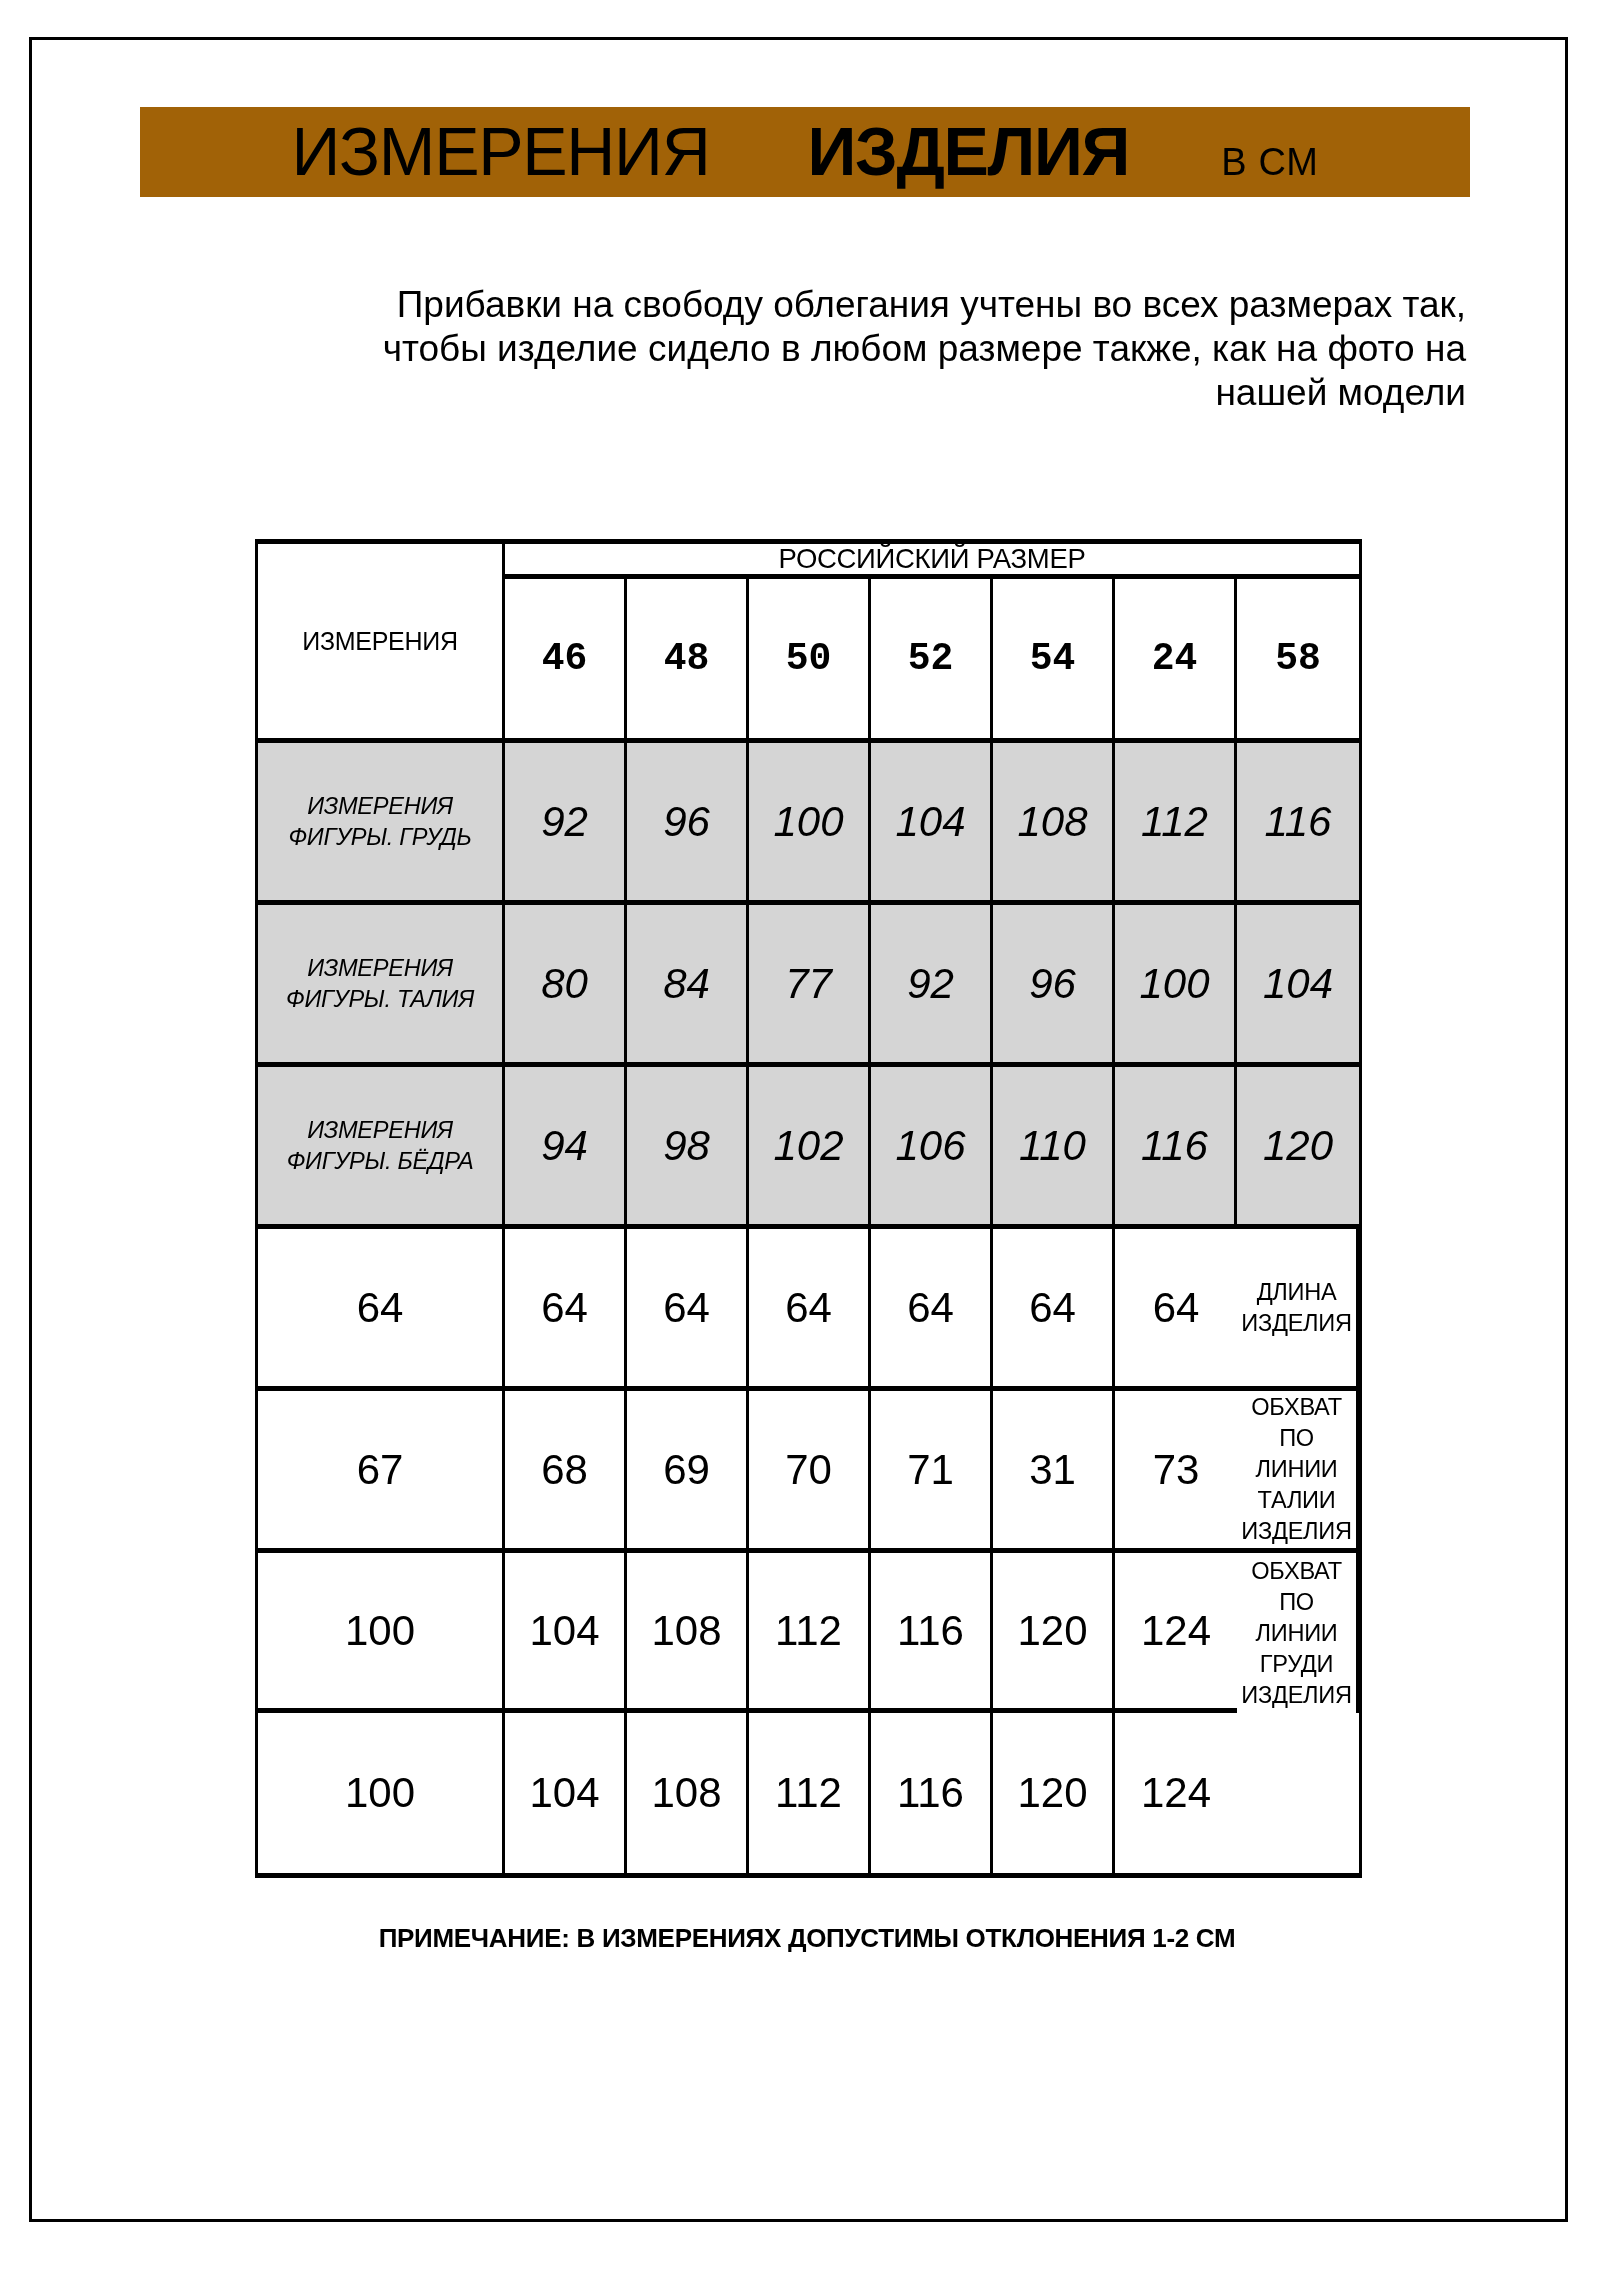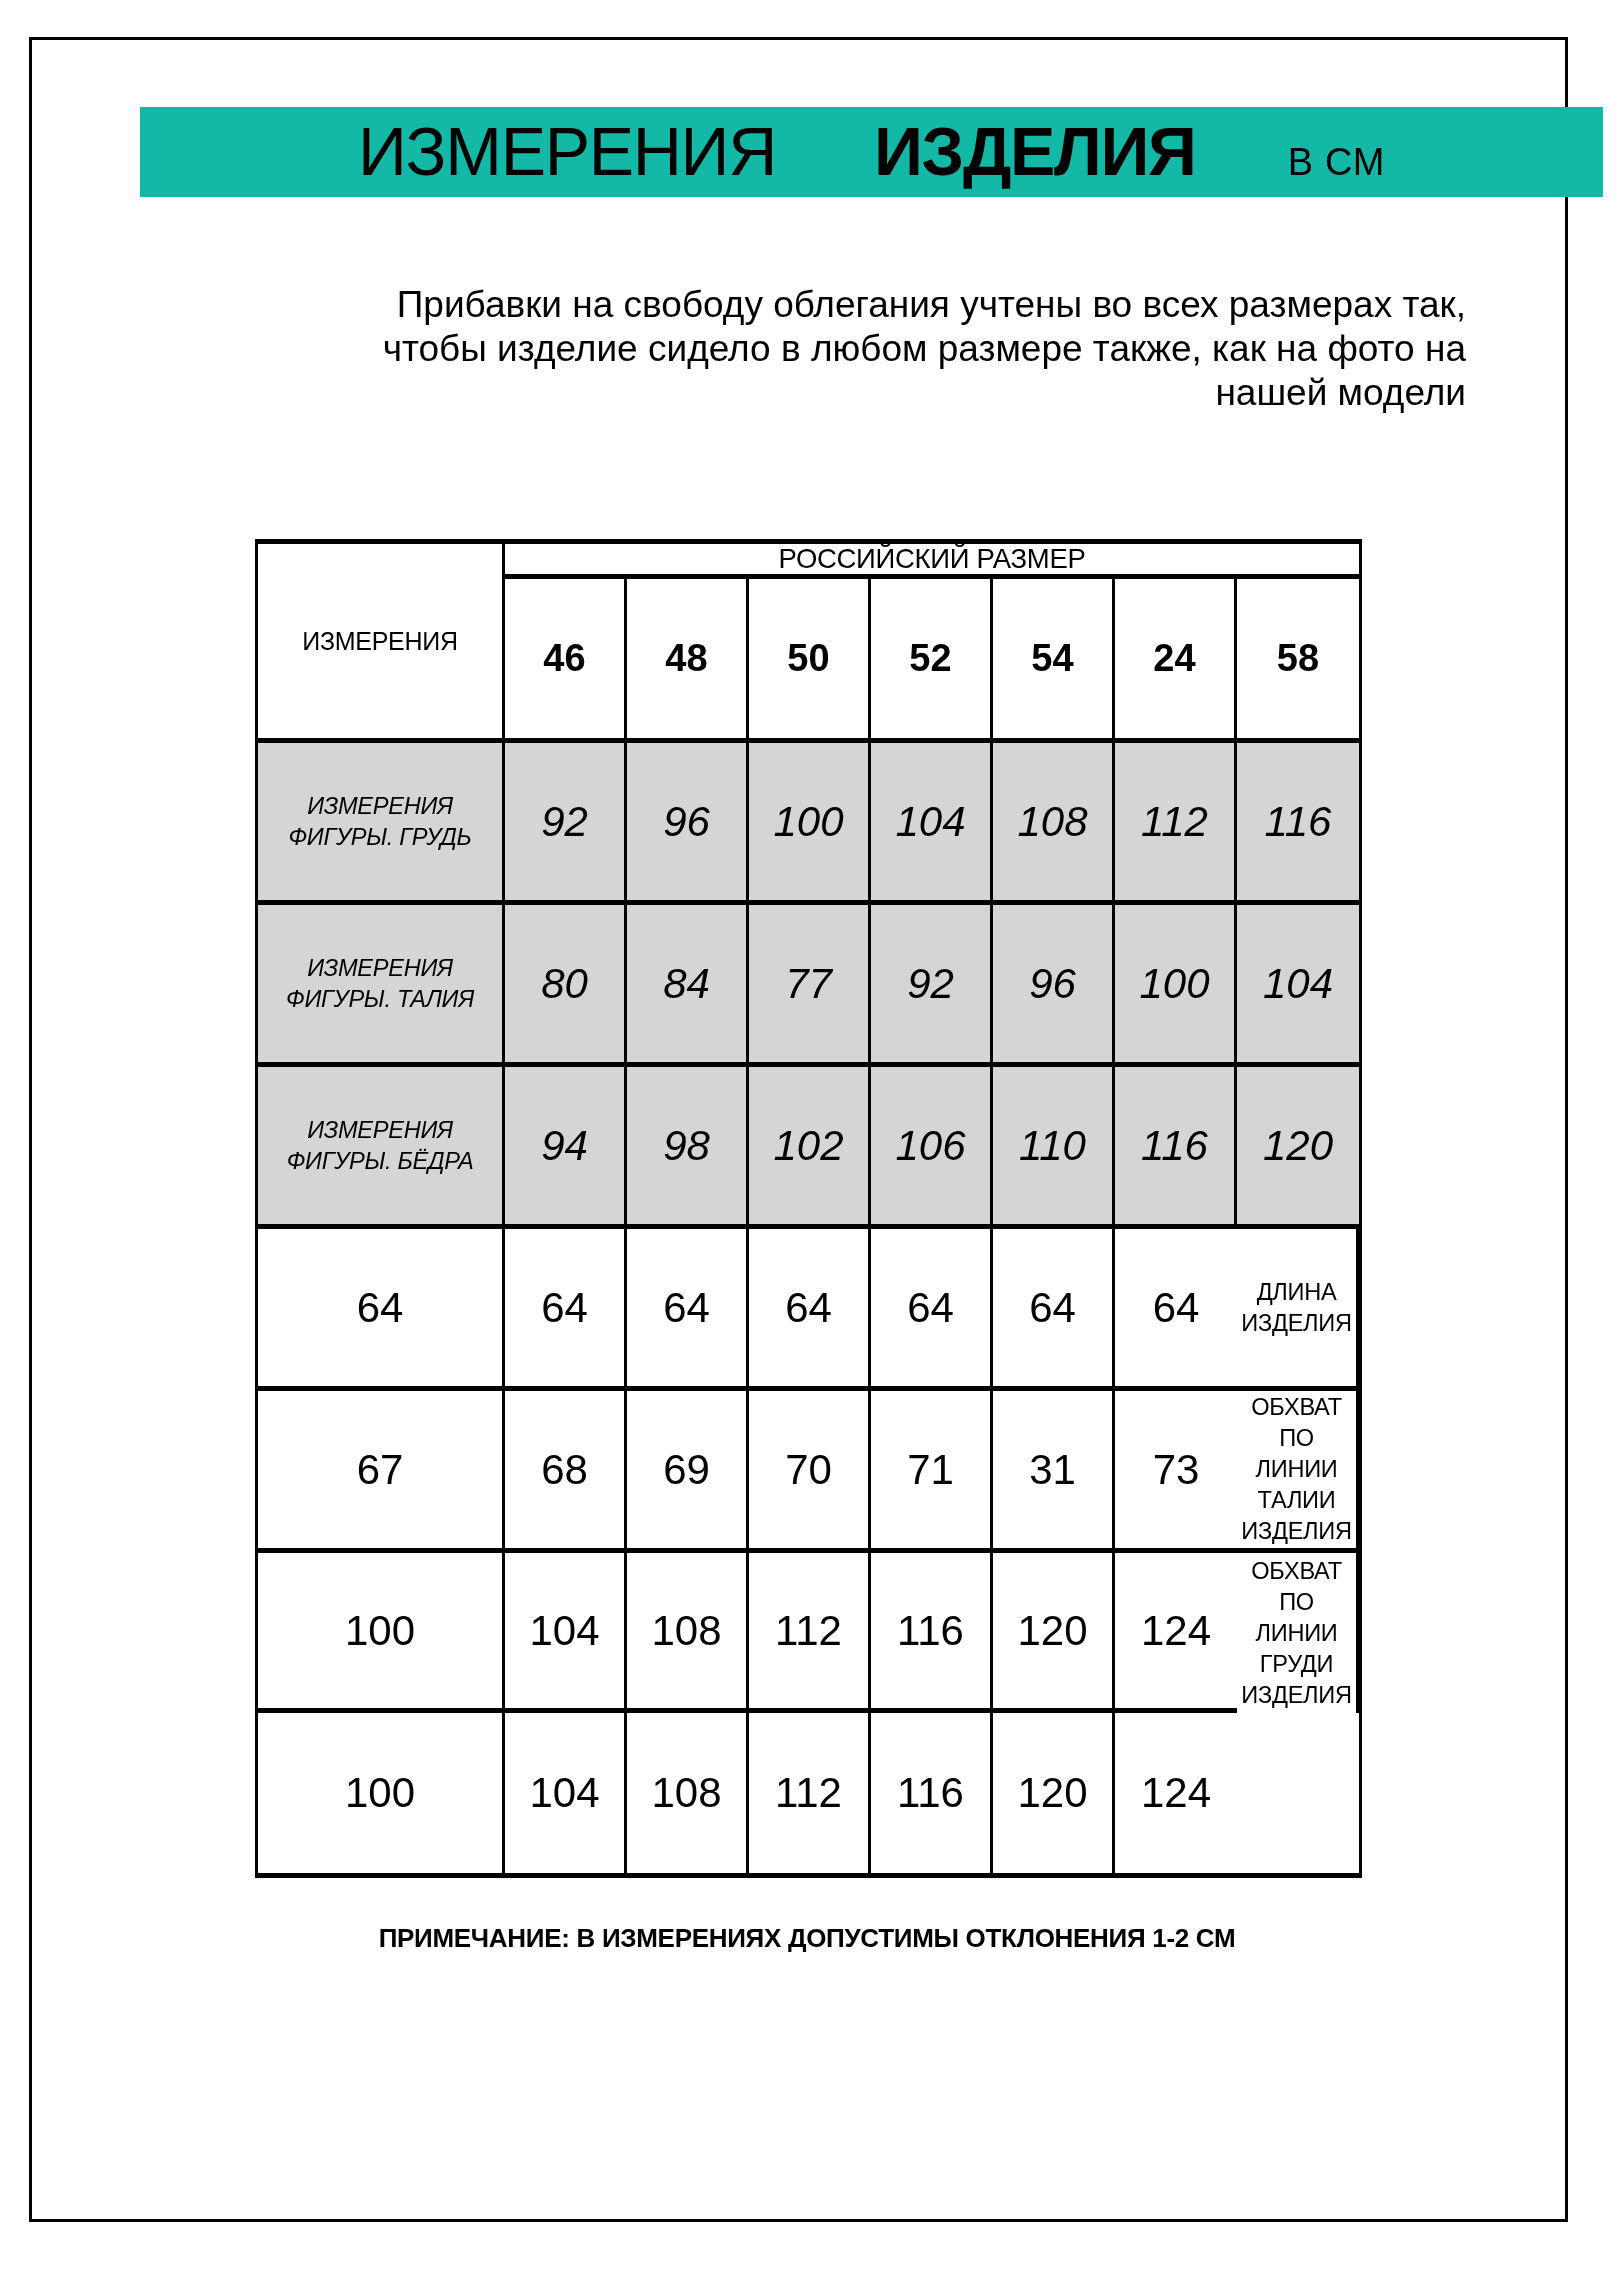--- a/index.html
+++ b/index.html
@@ -1,42 +1,42 @@
 <!DOCTYPE html>
 <html style="font-size:10.5px"><head>
 <meta charset="utf-8">
 <style>
   html,body{margin:0;padding:0;background:#777;}
   .page{position:relative;width:1623px;height:2295px;background:#ffffff;
         font-family:"Liberation Sans",sans-serif;color:#000;overflow:hidden;margin:0 auto;}
   .frame{position:absolute;left:29px;top:37px;width:1533px;height:2179px;
          border:3.9px solid #000;}
   
-  .banner{position:absolute;left:140px;top:107px;width:1463px;height:90px;
-          background:#14b8a6;text-align:center;line-height:89px;white-space:nowrap;}
+  .banner{position:absolute;left:140px;top:107px;width:1330px;height:90px;
+          background:#a16207;text-align:center;line-height:89px;white-space:nowrap;}
   .banner .t1{font-size:68px;letter-spacing:-1.3px;}
   .banner .t2{font-size:68px;font-weight:bold;letter-spacing:-1.3px;margin-left:98px;}
   .banner .t3{font-size:38px;margin-left:92px;letter-spacing:0.7px;}
   
   .code{position:absolute;left:0;top:225px;width:1616px;text-align:center;
         font-size:48px;line-height:55px;}
   .desc{position:absolute;left:157px;top:283px;width:1309px;text-align:right;
         font-size:37px;line-height:44px;white-space:pre-line;}
   
   .size-table{position:absolute;left:255px;top:539px;display:grid;
       grid-template-columns:247px repeat(7,122px);
       grid-template-rows:35px 164px 162px 162px 162px 162px 162px 160px 160px;
       border:3.3px solid #000;border-top-width:5.2px;border-bottom-width:5.9px;}
   .cell{display:flex;align-items:center;justify-content:center;text-align:center;
         border-right:3.3px solid #000;border-bottom:5.2px solid #000;}
   .c-last{border-right:none;}
   .r-last{border-bottom:none;}
   .corner{grid-row:1/3;grid-column:1;font-size:25px;letter-spacing:-0.3px;}
   .group{grid-column:2/9;font-size:27.5px;letter-spacing:-0.3px;border-right:none;}
-  .size{font-size:38px;font-weight:bold;}
+  .size{font-size:38px;font-weight:bold;font-family:Liberation Mono, monospace;}
   .lab{font-size:23.6px;line-height:31px;white-space:pre-line;letter-spacing:-0.3px;padding:0 2.6px;}
   .val{font-size:42px;}
   .gray{background:#d5d5d5;}
   .it{font-style:italic;}
   
   .note{position:absolute;left:222px;top:1923px;width:1170px;text-align:center;
         font-size:26px;font-weight:bold;letter-spacing:-0.3px;}
 </style>
 </head>
 <body>

